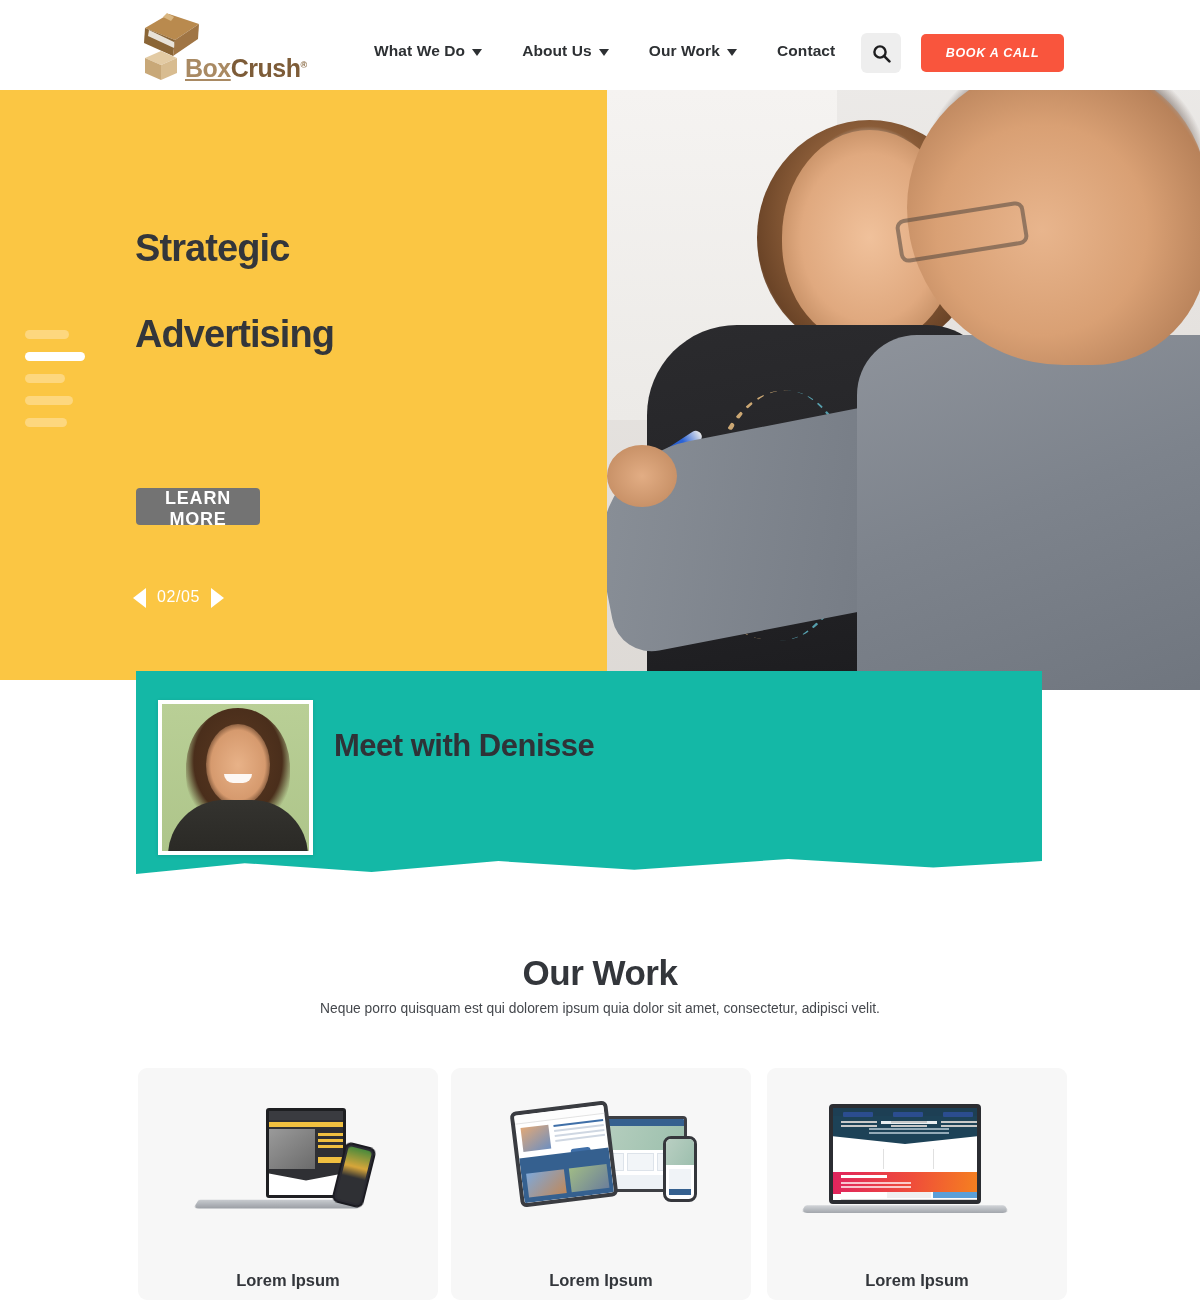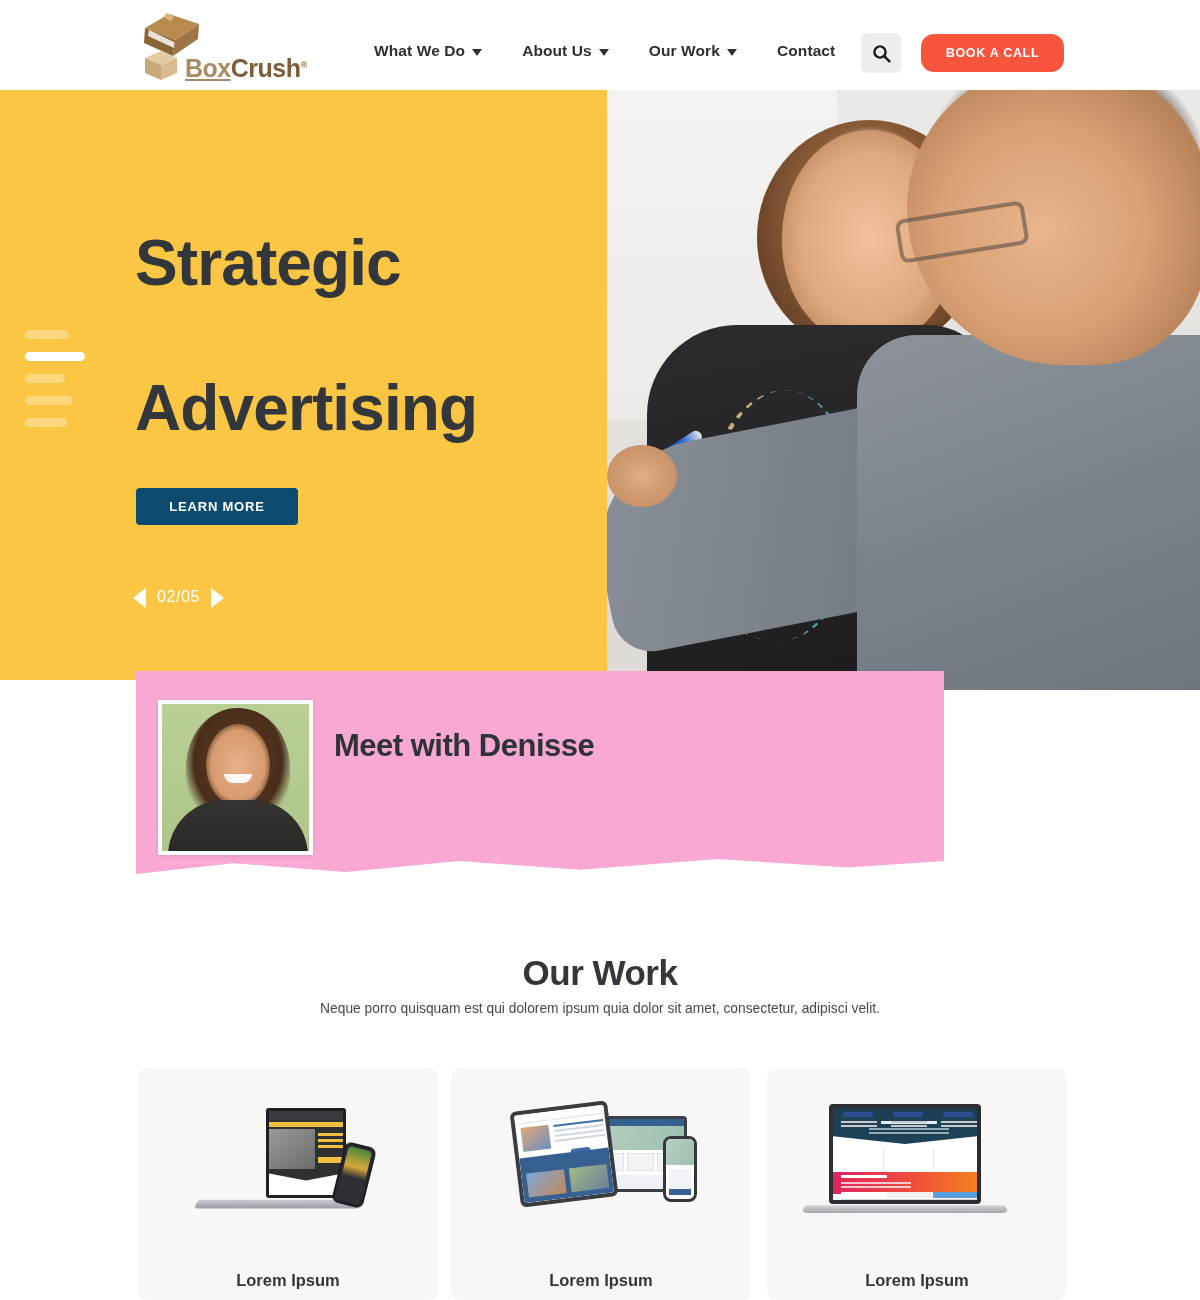--- a/index.html
+++ b/index.html
@@ -51,23 +51,23 @@
     display:inline-block; margin-top:2px;
   }
 
   .search-btn {
     position:absolute; left:861px; top:33px; width:40px; height:40px;
     background:#eeeeee; border-radius:6px; border:none;
     display:flex; align-items:center; justify-content:center; cursor:pointer;
   }
   .book-btn {
     position:absolute; left:921px; top:34px; width:143px; height:38px;
-    background:#f9553d; border-radius:13px; border:none; color:#fff;
+    background:#f9553d; border-radius:5px; border:none; color:#fff;
     font-family:"Liberation Sans", sans-serif;
-    font-size:12.5px; font-weight:bold; letter-spacing:0.7px; cursor:pointer;
+    font-size:12.5px; font-weight:bold; letter-spacing:0.7px; cursor:pointer;font-style:italic;
   }
 
   
   .hero { position:absolute; top:90px; left:0; width:1200px; height:600px; }
   .hero-yellow {
     position:absolute; left:0; top:0; width:607px; height:590px;
     background:#fcc councils; background:#fbc643;
   }
   .hero-photo {
     position:absolute; left:607px; top:0; width:593px; height:600px;
@@ -149,53 +149,53 @@
   }
   .sd { height:9px; border-radius:5px; background:#fdd77e; margin-bottom:13px; }
   .sd.w1 { width:44px; }
   .sd.active { background:#ffffff; width:60px; }
   .sd.w3 { width:40px; }
   .sd.w4 { width:48px; }
   .sd.w5 { width:42px; }
 
   .hero-title {
     position:absolute; left:135px; top:137px;
-    font-size:64px; line-height:1.13; font-weight:bold;
+    font-size:38px; line-height:1.13; font-weight:bold;
     color:#33363b; letter-spacing:-0.9px;
   }
   .hero-sub {
     position:absolute; left:135px; top:322px; width:430px;
     font-size:13.8px; line-height:1.62; color:#3d4045;
   }
   .learn-btn {
-    position:absolute; left:136px; top:398px; width:162px; height:37px;
-    background:#0c4a6e; border:none; border-radius:4px; color:#fff;
+    position:absolute; left:136px; top:398px; width:124px; height:37px;
+    background:#737373; border:none; border-radius:4px; color:#fff;
     font-family:"Liberation Sans", sans-serif;
-    font-size:13px; font-weight:bold; letter-spacing:0.8px; cursor:pointer;
+    font-size:18px; font-weight:bold; letter-spacing:0.8px; cursor:pointer;
   }
   .slider-nav {
     position:absolute; left:133px; top:498px;
     display:flex; gap:11px;
   }
   .tri-l {
     width:0; height:0; border-top:10px solid transparent;
     border-bottom:10px solid transparent; border-right:13px solid #ffffff;
     cursor:pointer;
   }
   .tri-r {
     width:0; height:0; border-top:10px solid transparent;
     border-bottom:10px solid transparent; border-left:13px solid #ffffff;
     cursor:pointer;
   }
   .slide-count { font-size:16px; color:#ffffff; letter-spacing:0.6px; }
 
   
   .denisse {
-    position:absolute; left:136px; top:671px; width:808px; height:216px;
-    background:#f9a8d4; z-index:20;
+    position:absolute; left:136px; top:671px; width:906px; height:216px;
+    background:#14b8a6; z-index:20;
     clip-path: polygon(0 0, 100% 0, 100% 88%, 88% 91%, 72% 87%, 55% 92%,
                         40% 88%, 26% 93%, 12% 89%, 0 94%);
   }
   .den-photo {
     position:absolute; left:22px; top:29px; width:155px; height:155px;
     background:#ffffff; padding:4px;
     box-shadow:0 1px 4px rgba(0,0,0,.12);
   }
   .den-photo-inner {
     width:100%; height:100%; position:relative; overflow:hidden;

